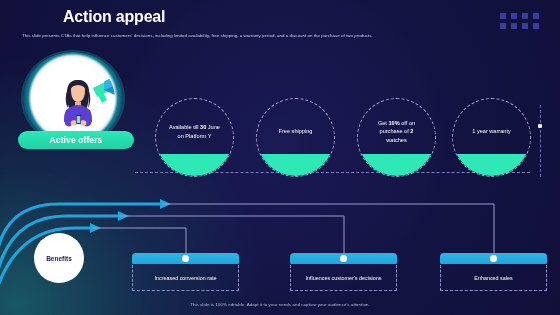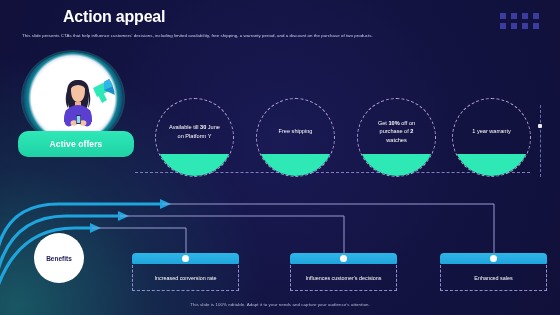--- a/index.html
+++ b/index.html
@@ -47,21 +47,21 @@
   }
   .illus-inner{
     position:absolute; left:13px; top:8px; width:84px; height:76px;
     border-radius:50%; background:#ffffff; overflow:hidden;
   }
   .megaphone{ position:absolute; left:56px; top:2px; width:56px; height:46px; }
   .person{ position:absolute; left:24px; top:18px; width:46px; height:74px; }
 
   .pill{
     position:absolute; left:18px; top:131px;
-    width:116px; height:26px; border-radius:10px;
+    width:116px; height:18px; border-radius:10px;
     background:linear-gradient(180deg,#2ee8b6 0%,#1fd2a5 100%);
     color:#ffffff; font-size:8.5px; font-weight:bold;
     display:flex; align-items:center; justify-content:center;
     letter-spacing:0.1px;
   }
 
   
   .circles-line{
     position:absolute; left:135px; top:172px; width:395px; height:0;
     border-top:1px dashed #7f7fc8;

